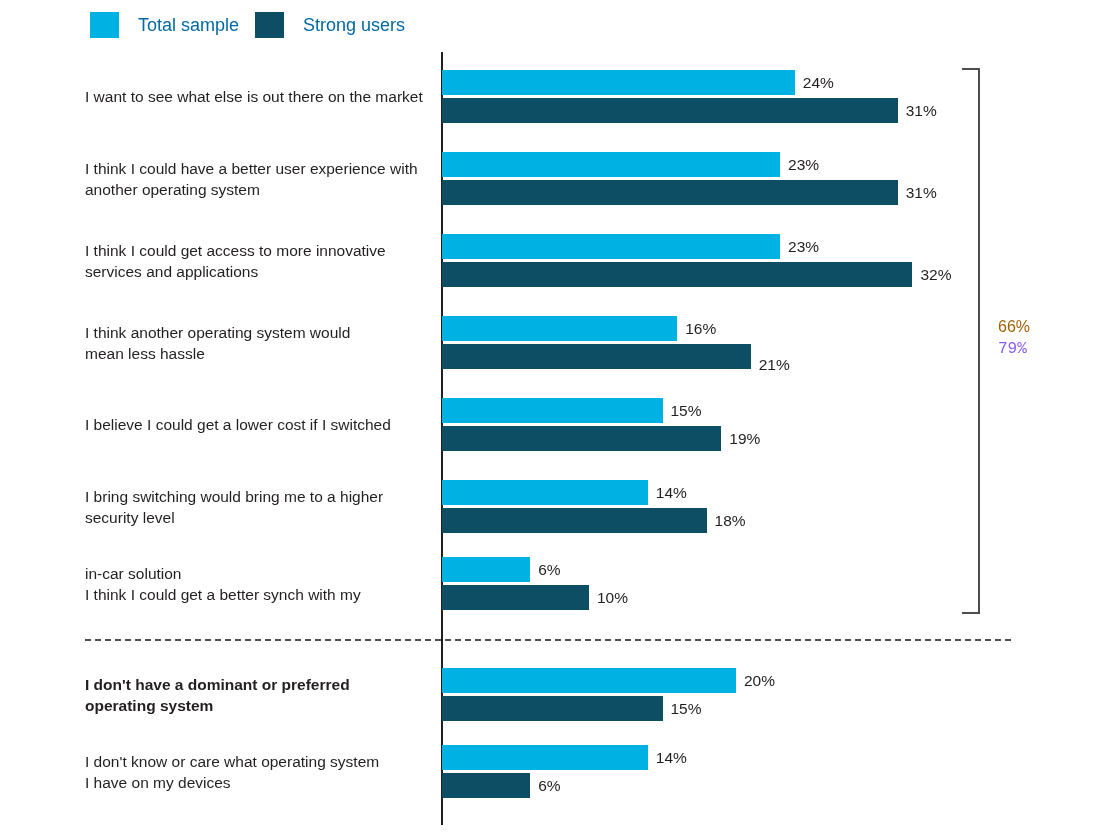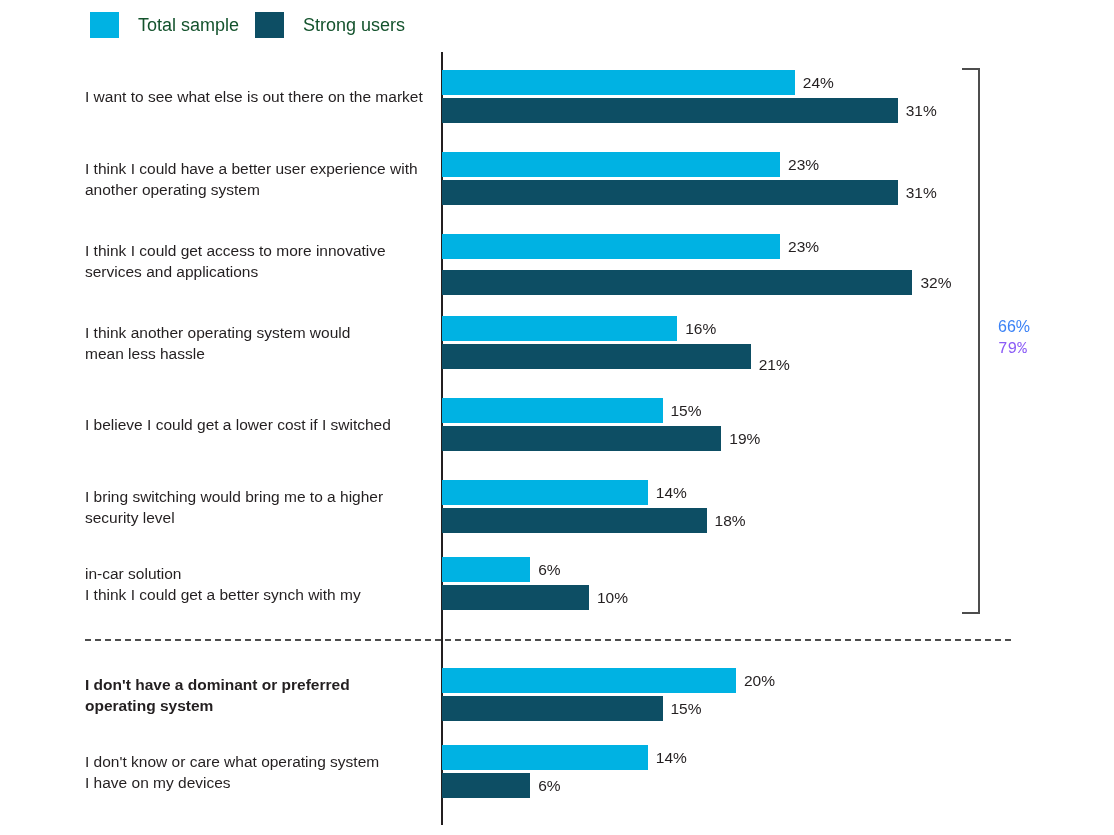--- a/index.html
+++ b/index.html
@@ -32,21 +32,21 @@
   }
   .legend-swatch {
     width: 29px;
     height: 26px;
     display: block;
   }
   .legend-label {
     margin-left: 19px;
     font-size: 18px;
     line-height: 18px;
-    color: #14532d;
+    color: #0369a1;
     white-space: nowrap;
   }
   #legend-total { left: 90px; }
   #legend-strong { left: 255px; }
 
   
   #plot {
     position: absolute;
     left: 0;
     top: 0;
@@ -140,21 +140,21 @@
     height: 2px;
     background: #4d4d4d;
   }
   #bracket-values {
     position: absolute;
     left: 998px;
     top: 316px;
     font-size: 16px;
     line-height: 22px;
   }
-  #bracket-values .bv-total { color: #3b82f6; }
+  #bracket-values .bv-total { color: #a16207; }
   #bracket-values .bv-strong { color: #8b5cf6; font-family: Liberation Mono, monospace; }
 </style>
 </head>
 <body>
 
 <div id="legend">
   <div class="legend-item" id="legend-total">
     <span class="legend-swatch" style="background:#00b2e3"></span>
     <span class="legend-label">Total sample</span>
   </div>
@@ -198,21 +198,21 @@
       </div>
       <div class="group" style="top: 0px;">
         <div class="group-label" style="top: 239.5px;">
           <div>I think I could get access to more innovative</div>
           <div>services and applications</div>
         </div>
         <div class="bar-row" style="top: 234px; width: 338.1px;">
           <div class="bar total" style="width: 338.1px;"></div>
           <span class="bar-value" style="left: 346.1px;">23%</span>
         </div>
-        <div class="bar-row" style="top: 262px; width: 470.4px; margin-top: 8px;">
+        <div class="bar-row" style="top: 262px; width: 470.4px;">
           <div class="bar strong" style="width: 470.4px;"></div>
           <span class="bar-value" style="left: 478.4px;">32%</span>
         </div>
       </div>
       <div class="group" style="top: 0px;">
         <div class="group-label" style="top: 321.5px;">
           <div>I think another operating system would</div>
           <div>mean less hassle</div>
         </div>
         <div class="bar-row" style="top: 316px; width: 235.2px;">

